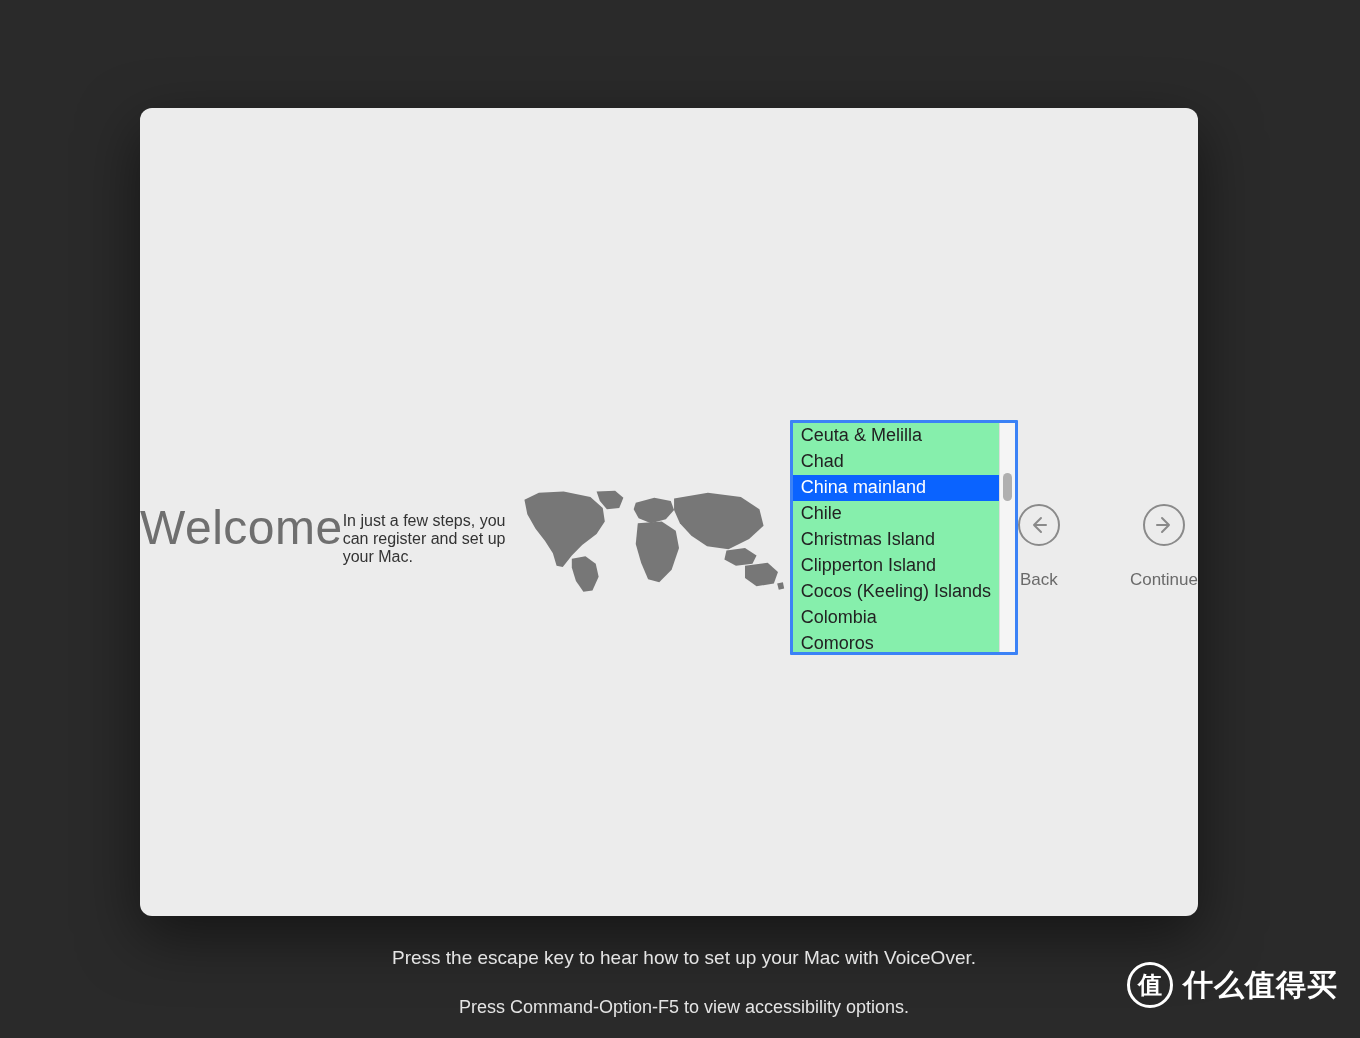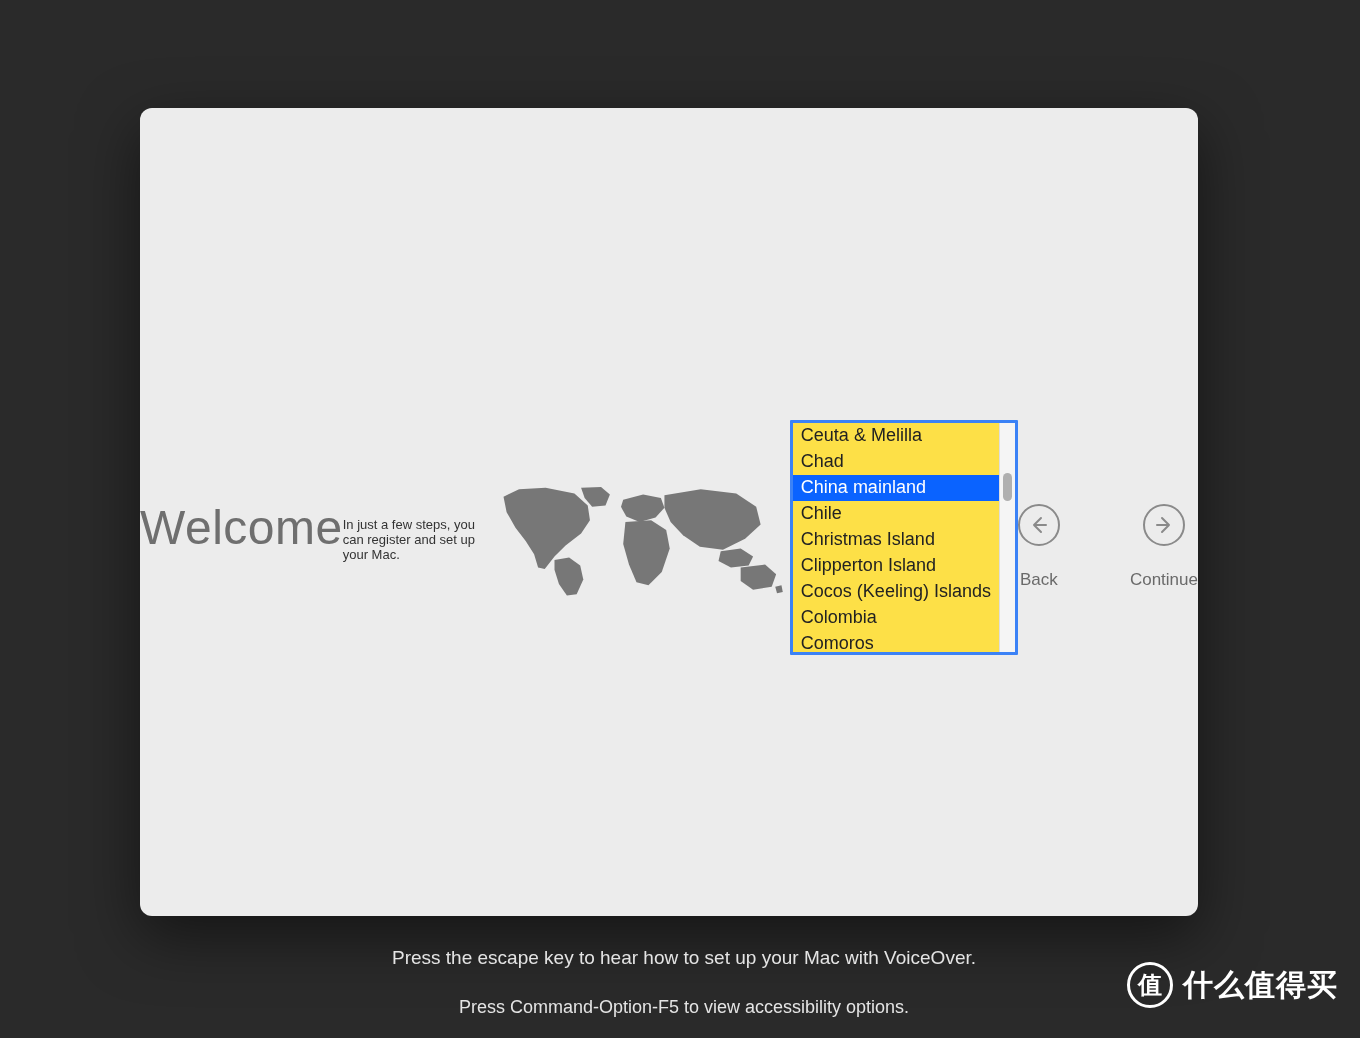--- a/index.html
+++ b/index.html
@@ -26,38 +26,38 @@
     padding-top: 30px;
   }
   .title {
     font-size: 48px;
     font-weight: 400;
     color: #6f6f6f;
     letter-spacing: 0.5px;
   }
   .subtitle {
     margin-top: 24px;
-    font-size: 13px;
+    font-size: 16px;
     color: #333;
   }
   .map-wrap {
     margin-top: 28px;
     width: 680px;
     height: 250px;
     display: flex;
     align-items: center;
     justify-content: center;
   }
   .map-wrap svg { width: 100%; height: 100%; }
   .listbox {
     margin-top: 20px;
     width: 360px;
     height: 235px;
     border: 3px solid #3b82f6;
-    background: #fde047;
+    background: #86efac;
     border-radius: 1px;
     display: flex;
     position: relative;
   }
   .list-scroll {
     flex: 1;
     overflow: hidden;
     padding-top: 0;
   }
   .list-item {

